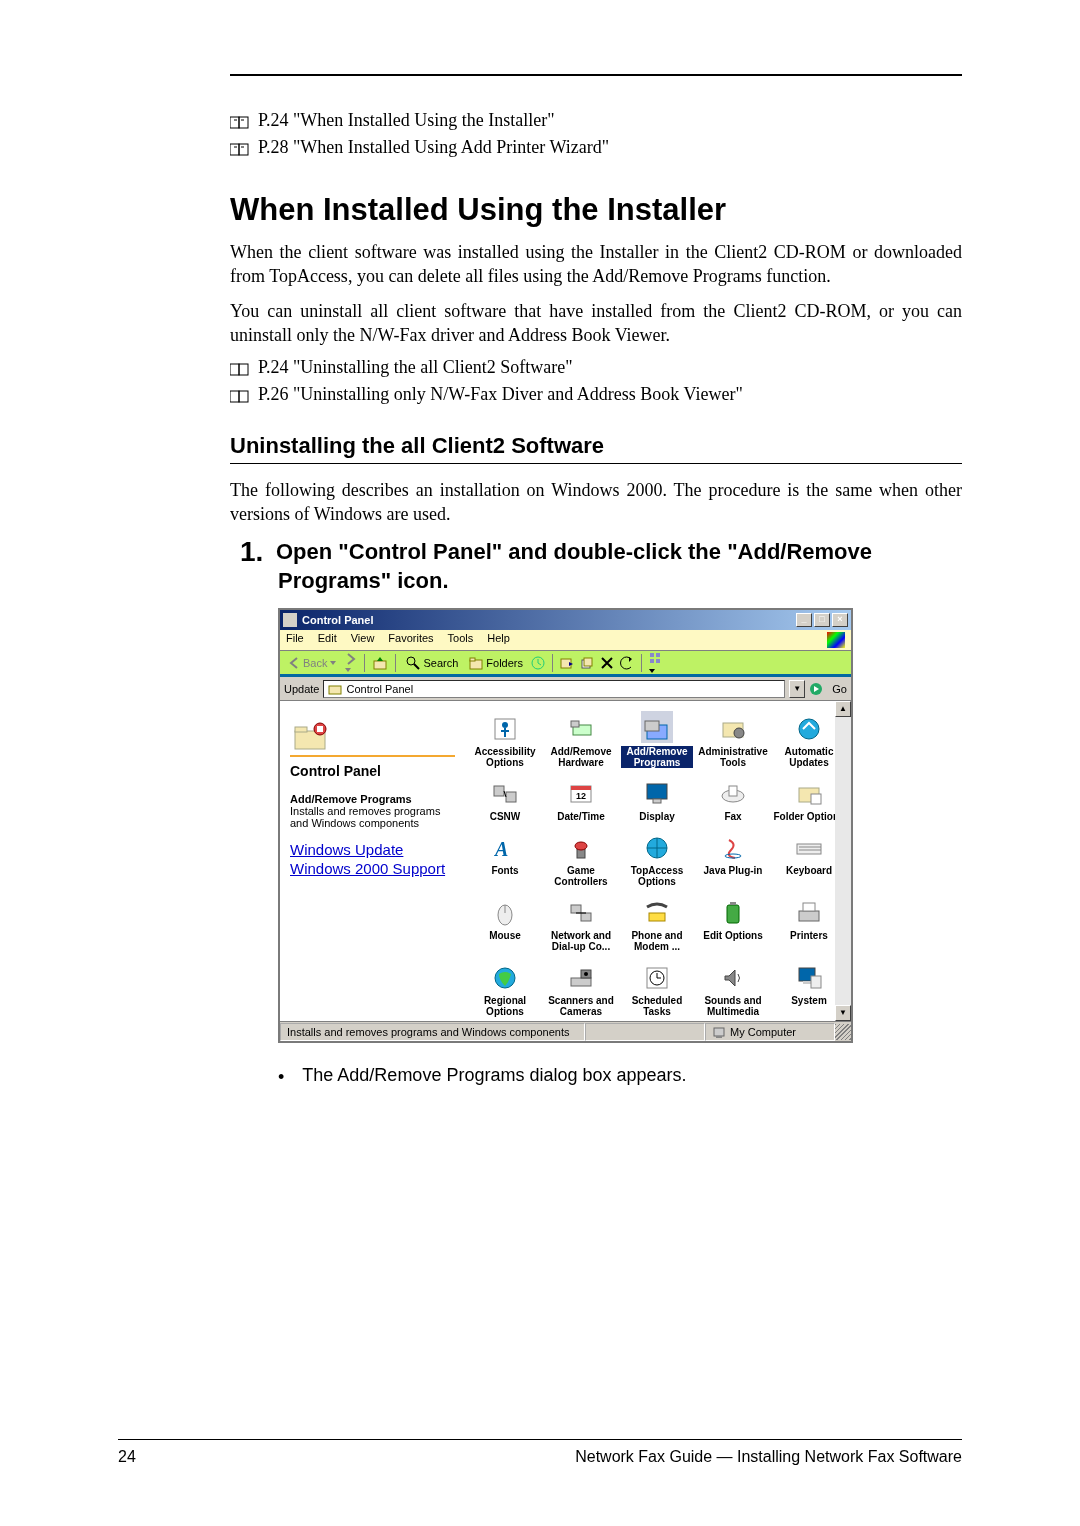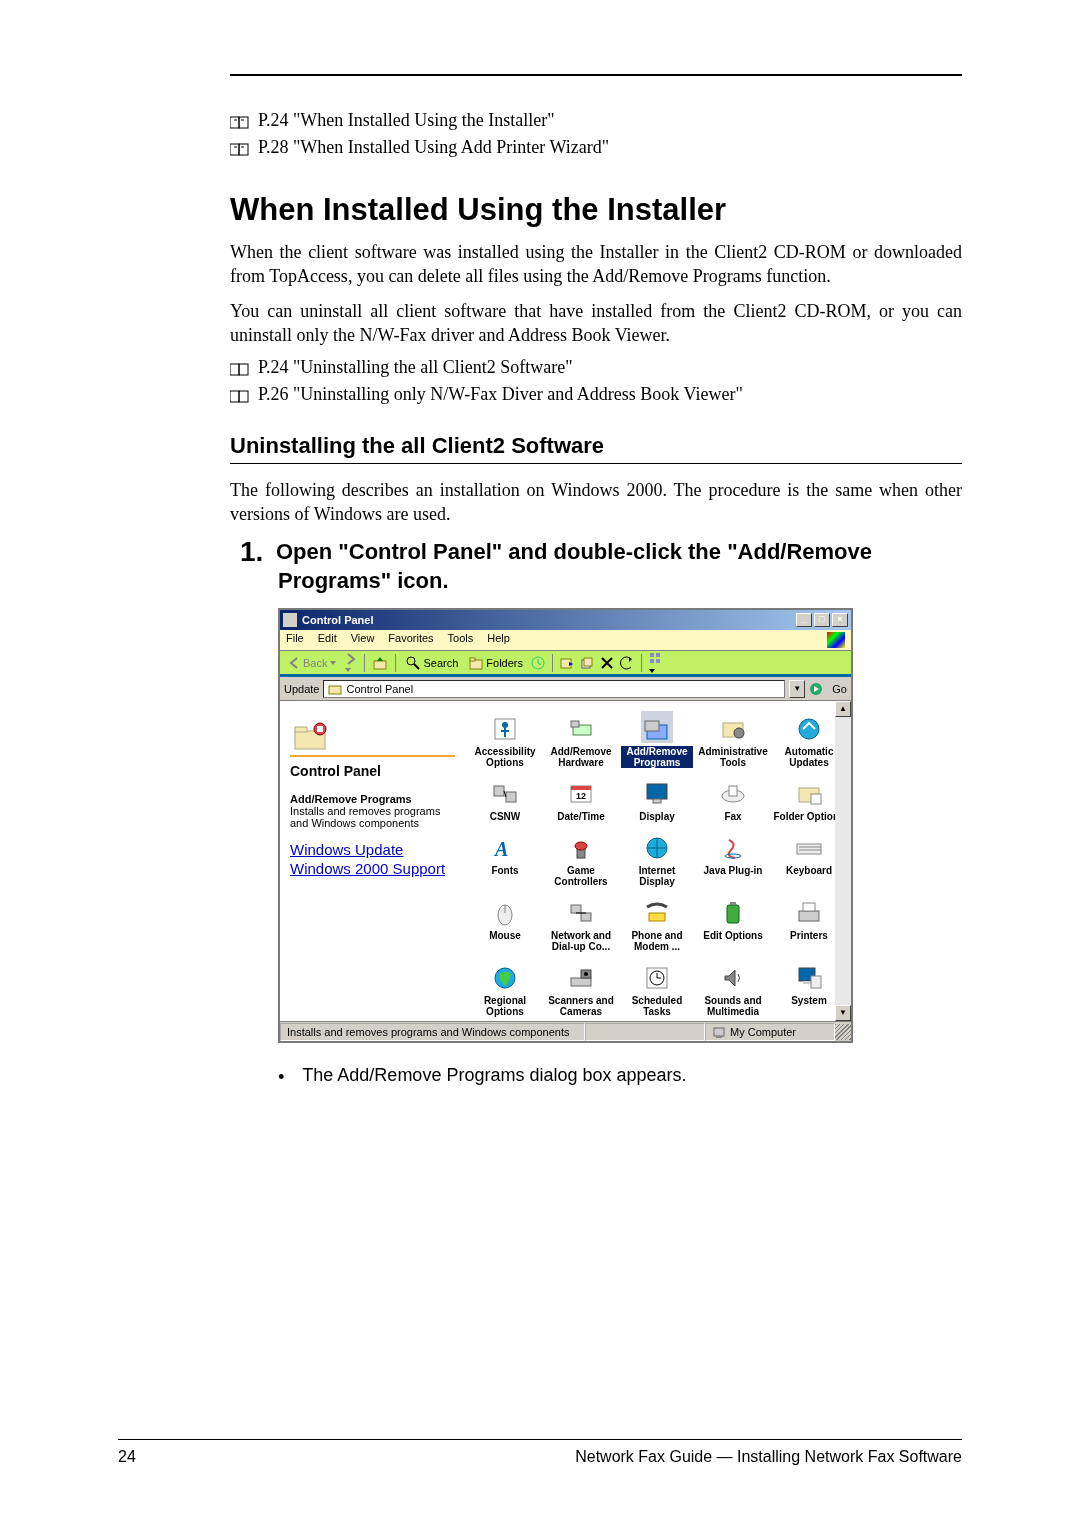--- a/index.html
+++ b/index.html
@@ -682,21 +682,21 @@
                 </div>
                 <span class="lbl">Game Controllers</span>
               </div>
             <div class="cp-icon">
                 <div class="ico">
                   <svg width="28" height="28">
                     <circle cx="14" cy="14" r="10" fill="#2ad" stroke="#068"></circle>
                     <path d="M4 14 L24 14 M14 4 L14 24" stroke="#068"></path>
                   </svg>
                 </div>
-                <span class="lbl">Internet Display</span>
+                <span class="lbl">TopAccess Options</span>
               </div>
             <div class="cp-icon">
                 <div class="ico">
                   <svg width="28" height="28">
                     <path d="M10 6 Q18 10 12 16 Q6 22 16 24" fill="none" stroke="#d44" stroke-width="2"></path>
                     <ellipse cx="14" cy="22" rx="8" ry="2" fill="none" stroke="#06a"></ellipse>
                   </svg>
                 </div>
                 <span class="lbl">Java Plug-in</span>
               </div>

